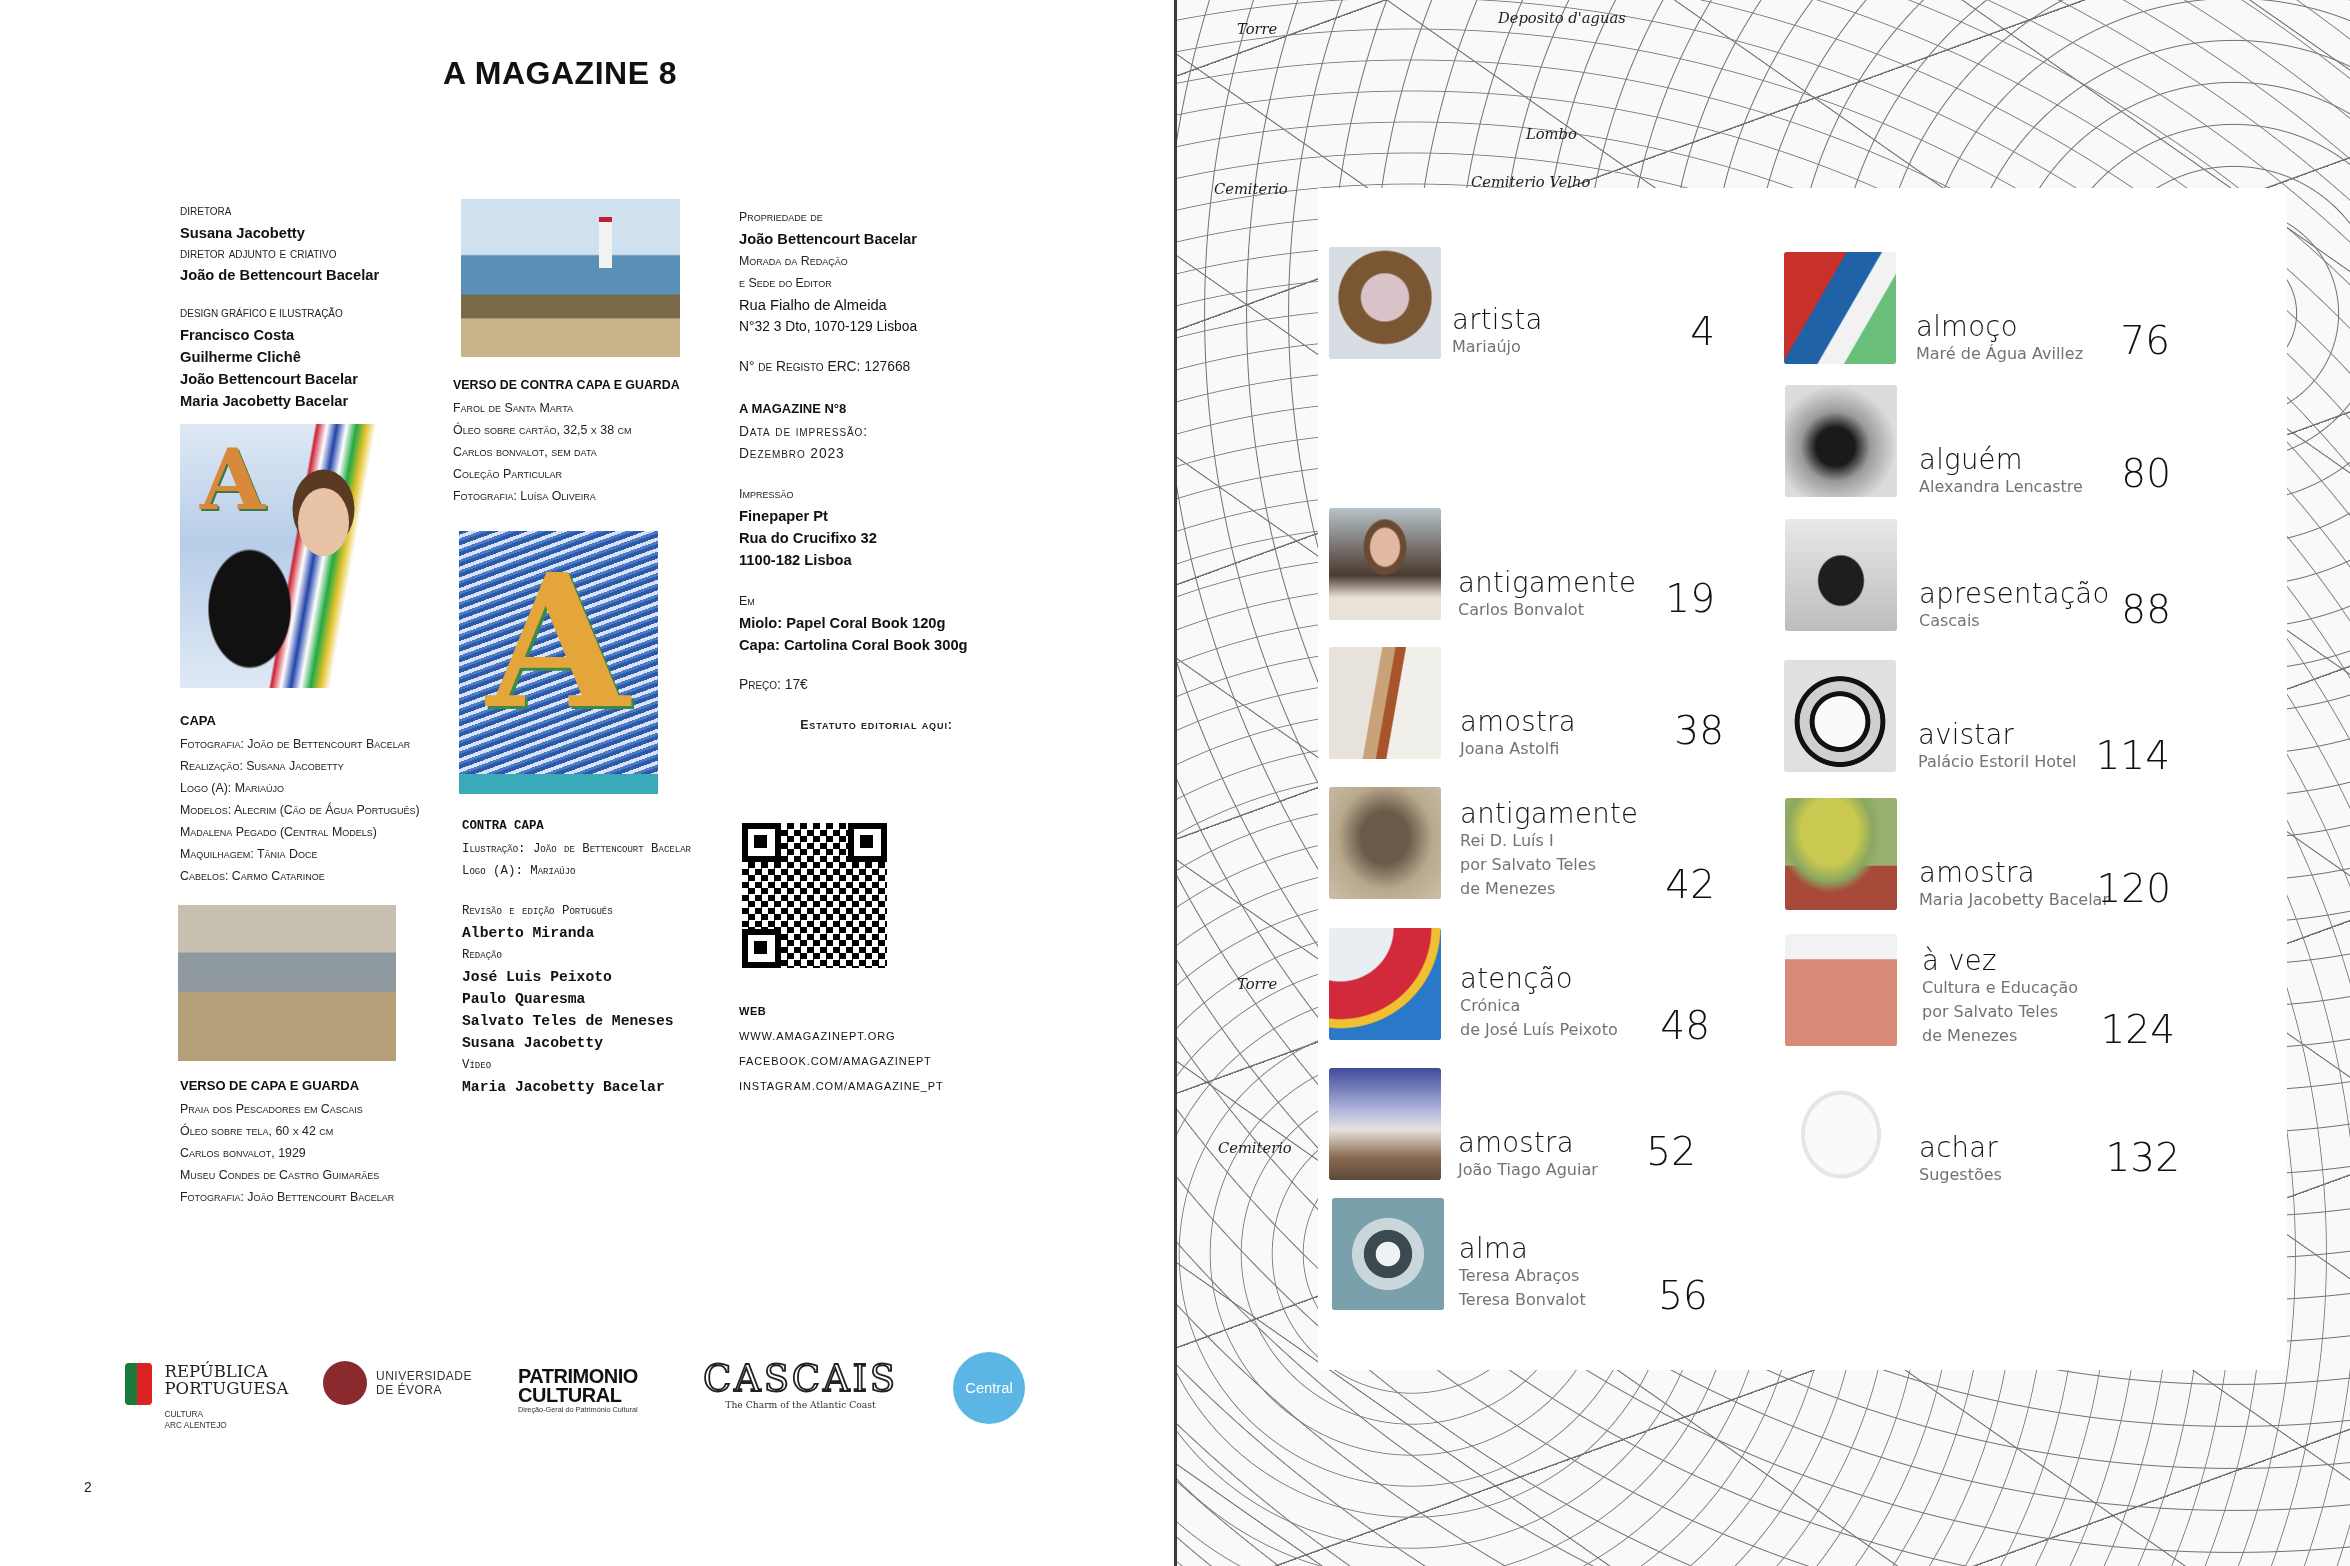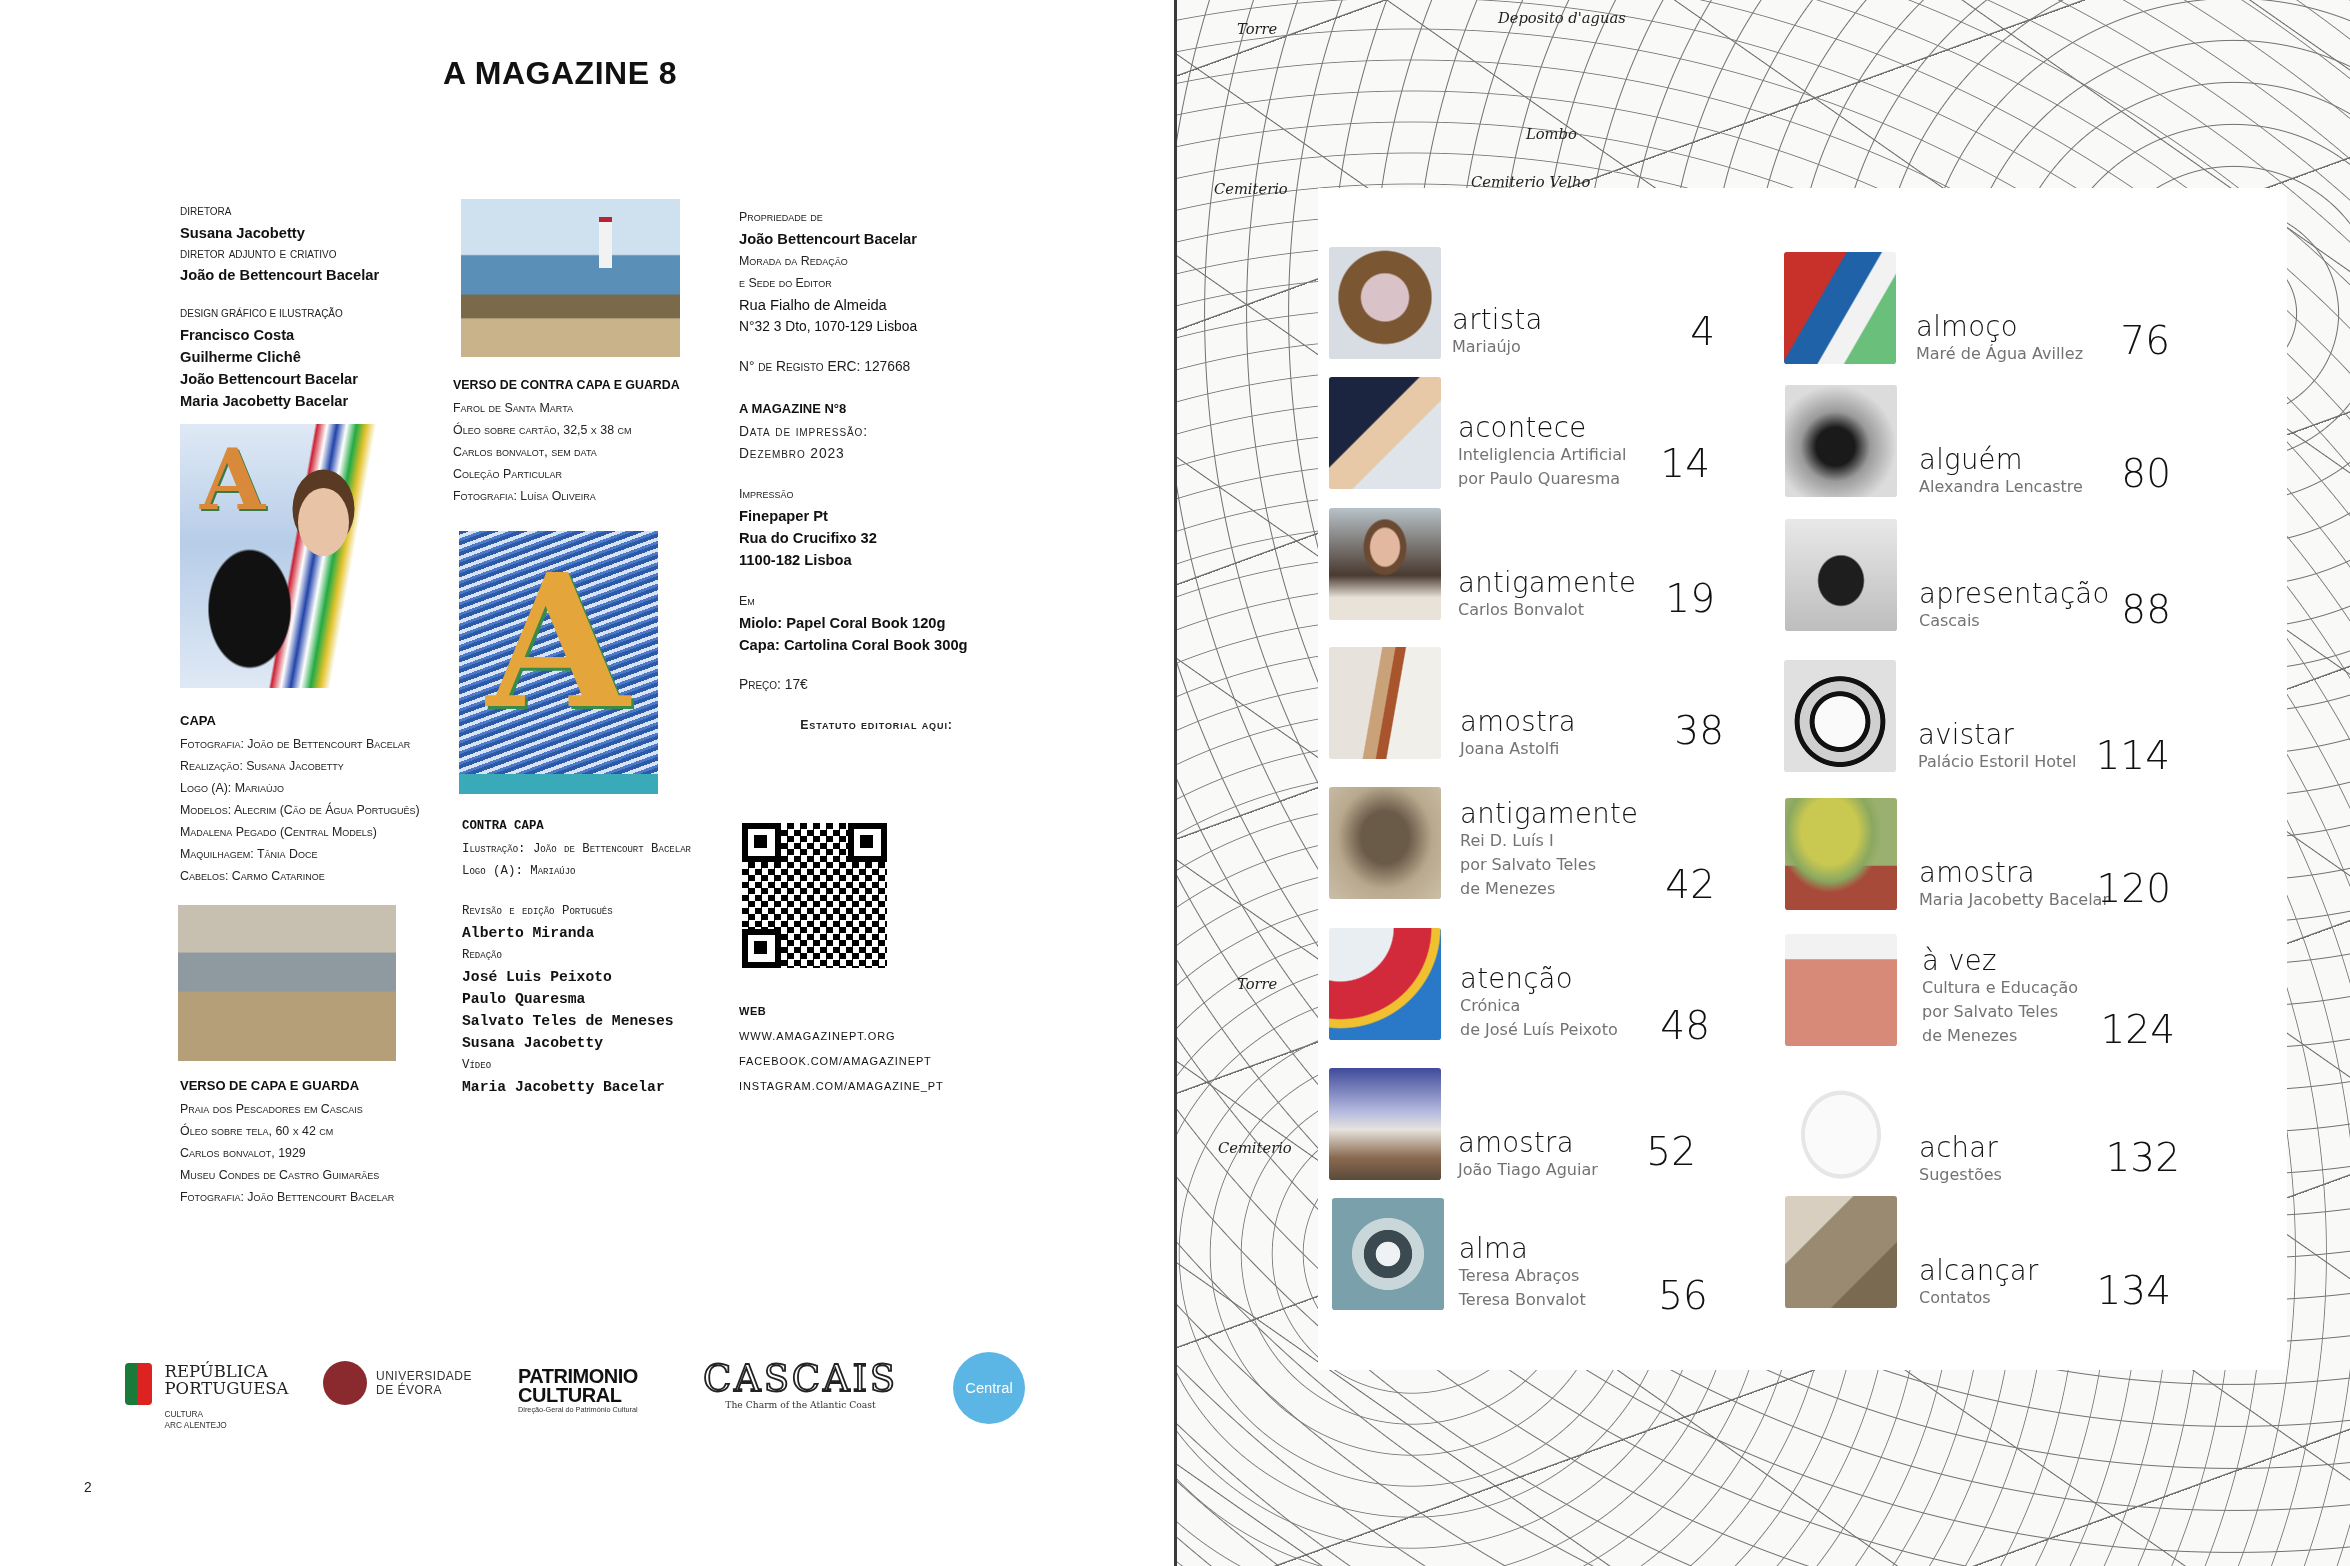--- a/index.html
+++ b/index.html
@@ -260,29 +260,20 @@
     <div class="toc-item" style="left:11px; top:59px; width:441px;">
       <div class="toc-thumb" style="background:radial-gradient(circle at 50% 45%, #d9c2c8 0 28%, #7a5632 30% 55%, #d7dde2 57%);"></div>
       <div class="toc-text" style="bottom:1.8px;">
 
         <span class="toc-section">artista</span>
         <span class="toc-sub">Mariaújo</span>
       </div>
       <div class="toc-page" style="left:285px; top:62px;">4</div>
     </div>
 
-    <div class="toc-item" style="left:11px; top:189px; width:441px;">
-      <div class="toc-thumb" style="background:linear-gradient(135deg, #1c2540 0 40%, #e7c9a8 41% 60%, #dfe3ea 61%);"></div>
-      <div class="toc-text" style="left:129px;">
-        <span class="toc-section">acontece</span>
-        <span class="toc-sub">Inteliglencia Artificial</span>
-        <span class="toc-sub">por Paulo Quaresma</span>
-      </div>
-      <div class="toc-page" style="left:280px; top:64px;">14</div>
-    </div>
 
     <div class="toc-item" style="left:11px; top:320px; width:441px;">
       <div class="toc-thumb" style="background:radial-gradient(ellipse at 50% 35%, #e2b9a0 0 18%, #6a4a32 20% 26%, transparent 28%), linear-gradient(180deg, #b7c2c8, #4a3a30 60%, #e8e2d8 80%);"></div>
       <div class="toc-text" style="left:129px;">
         <span class="toc-section">antigamente</span>
         <span class="toc-sub">Carlos Bonvalot</span>
       </div>
       <div class="toc-page" style="left:285px; top:68px;">19</div>
     </div>
 
@@ -393,23 +384,15 @@
 
     <div class="toc-item" style="left:467px; top:885px; width:459px;">
       <div class="toc-thumb" style="background:radial-gradient(ellipse at 50% 55%, #fafafa 0 45%, #e6e6e6 46% 50%, #fff 51%);"></div>
       <div class="toc-text" style="left:134px;">
         <span class="toc-section">achar</span>
         <span class="toc-sub">Sugestões</span>
       </div>
       <div class="toc-page" style="left:294px; top:62px;">132</div>
     </div>
 
-    <div class="toc-item" style="left:467px; top:1008px; width:459px;">
-      <div class="toc-thumb" style="background:linear-gradient(135deg, #d8cfc0 0 30%, #9a8a72 31% 70%, #7a6a52 71%);"></div>
-      <div class="toc-text" style="left:134px;">
-        <span class="toc-section">alcançar</span>
-        <span class="toc-sub">Contatos</span>
-      </div>
-      <div class="toc-page" style="left:285px; top:72px;">134</div>
-    </div>
   </div>
 </div>
 
 
 </body></html>

